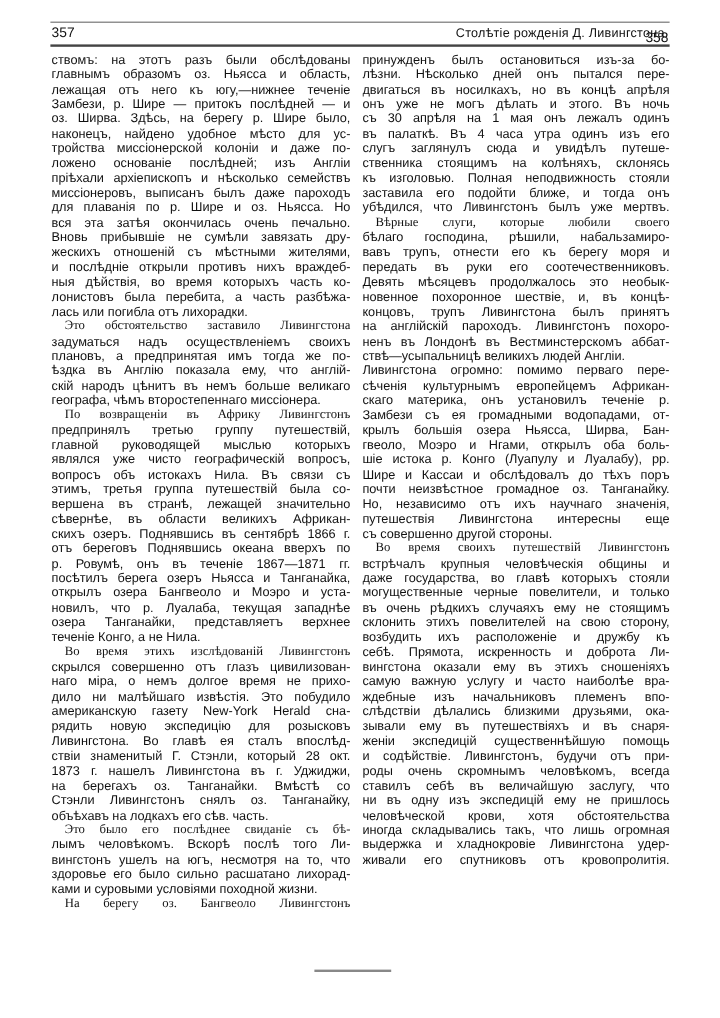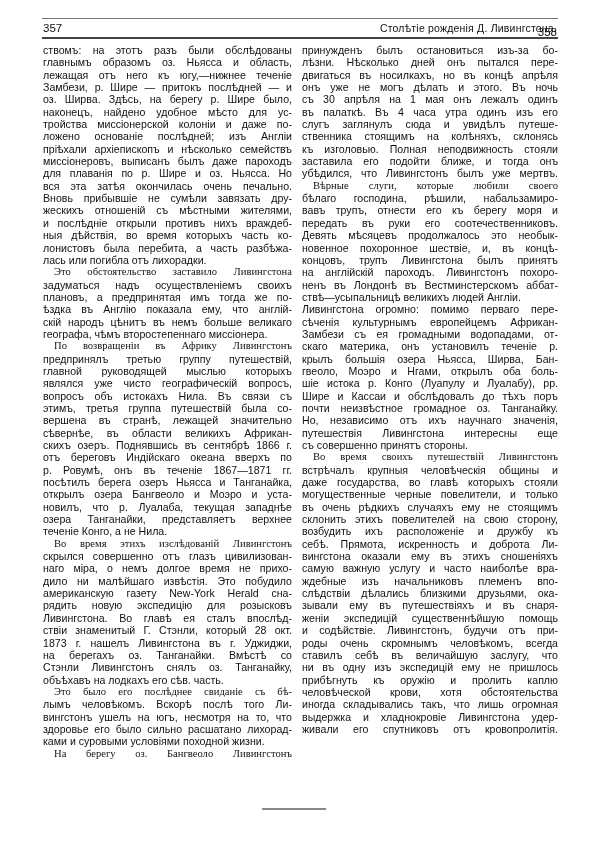--- a/index.html
+++ b/index.html
@@ -59,21 +59,21 @@
     <span class="line last">географа, чѣмъ второстепеннаго миссіонера.</span>
     <span class="line indent">По возвращеніи въ Африку Ливингстонъ</span>
     <span class="line">предпринялъ третью группу путешествій,</span>
     <span class="line">главной руководящей мыслью которыхъ</span>
     <span class="line">являлся уже чисто географическій вопросъ,</span>
     <span class="line">вопросъ объ истокахъ Нила. Въ связи съ</span>
     <span class="line">этимъ, третья группа путешествій была со-</span>
     <span class="line">вершена въ странѣ, лежащей значительно</span>
     <span class="line">сѣвернѣе, въ области великихъ Африкан-</span>
     <span class="line">скихъ озеръ. Поднявшись въ сентябрѣ 1866 г.</span>
-    <span class="line">отъ береговъ Индійскаго океана вверхъ по</span>
+    <span class="line">отъ береговъ Поднявшись океана вверхъ по</span>
     <span class="line">р. Ровумѣ, онъ въ теченіе 1867—1871 гг.</span>
     <span class="line">посѣтилъ берега озеръ Ньясса и Танганайка,</span>
     <span class="line">открылъ озера Бангвеоло и Моэро и уста-</span>
     <span class="line">новилъ, что р. Луалаба, текущая западнѣе</span>
     <span class="line">озера Танганайки, представляетъ верхнее</span>
     <span class="line last">теченіе Конго, а не Нила.</span>
     <span class="line indent">Во время этихъ изслѣдованій Ливингстонъ</span>
     <span class="line">скрылся совершенно отъ глазъ цивилизован-</span>
     <span class="line">наго міра, о немъ долгое время не прихо-</span>
     <span class="line">дило ни малѣйшаго извѣстія. Это побудило</span>
@@ -109,48 +109,47 @@
     <span class="line">вавъ трупъ, отнести его къ берегу моря и</span>
     <span class="line">передать въ руки его соотечественниковъ.</span>
     <span class="line">Девять мѣсяцевъ продолжалось это необык-</span>
     <span class="line">новенное похоронное шествіе, и, въ концѣ-</span>
     <span class="line">концовъ, трупъ Ливингстона былъ принятъ</span>
     <span class="line">на англійскій пароходъ. Ливингстонъ похоро-</span>
     <span class="line">ненъ въ Лондонѣ въ Вестминстерскомъ аббат-</span>
     <span class="line last">ствѣ—усыпальницѣ великихъ людей Англіи.</span>
     <span class="line">Ливингстона огромно: помимо перваго пере-</span>
     <span class="line">сѣченія культурнымъ европейцемъ Африкан-</span>
+    <span class="line">скаго материка, онъ установилъ теченіе р.</span>
     <span class="line">Замбези съ ея громадными водопадами, от-</span>
-    <span class="line">скаго материка, онъ установилъ теченіе р.</span>
     <span class="line">крылъ большія озера Ньясса, Ширва, Бан-</span>
     <span class="line">гвеоло, Моэро и Нгами, открылъ оба боль-</span>
     <span class="line">шіе истока р. Конго (Луапулу и Луалабу), рр.</span>
     <span class="line">Шире и Кассаи и обслѣдовалъ до тѣхъ поръ</span>
     <span class="line">почти неизвѣстное громадное оз. Танганайку.</span>
     <span class="line">Но, независимо отъ ихъ научнаго значенія,</span>
     <span class="line">путешествія Ливингстона интересны еще</span>
-    <span class="line last">съ совершенно принятъ стороны.</span>
+    <span class="line last">съ совершенно другой стороны.</span>
     <span class="line indent">Во время своихъ путешествій Ливингстонъ</span>
     <span class="line">встрѣчалъ крупныя человѣческія общины и</span>
     <span class="line">даже государства, во главѣ которыхъ стояли</span>
     <span class="line">могущественные черные повелители, и только</span>
     <span class="line">въ очень рѣдкихъ случаяхъ ему не стоящимъ</span>
     <span class="line">склонить этихъ повелителей на свою сторону,</span>
     <span class="line">возбудить ихъ расположеніе и дружбу къ</span>
     <span class="line">себѣ. Прямота, искренность и доброта Ли-</span>
     <span class="line">вингстона оказали ему въ этихъ сношеніяхъ</span>
     <span class="line">самую важную услугу и часто наиболѣе вра-</span>
     <span class="line">ждебные изъ начальниковъ племенъ впо-</span>
     <span class="line">слѣдствіи дѣлались близкими друзьями, ока-</span>
     <span class="line">зывали ему въ путешествіяхъ и въ снаря-</span>
     <span class="line">женіи экспедицій существеннѣйшую помощь</span>
     <span class="line">и содѣйствіе. Ливингстонъ, будучи отъ при-</span>
     <span class="line">роды очень скромнымъ человѣкомъ, всегда</span>
     <span class="line">ставилъ себѣ въ величайшую заслугу, что</span>
     <span class="line">ни въ одну изъ экспедицій ему не пришлось</span>
-    <span class="line">прибѣгнуть къ оружію и пролить каплю</span>
     <span class="line">человѣческой крови, хотя обстоятельства</span>
     <span class="line">иногда складывались такъ, что лишь огромная</span>
     <span class="line">выдержка и хладнокровіе Ливингстона удер-</span>
     <span class="line">живали его спутниковъ отъ кровопролитія.</span>
   </div>
 
 <div class="end-rule"></div>
 
 </body></html>

